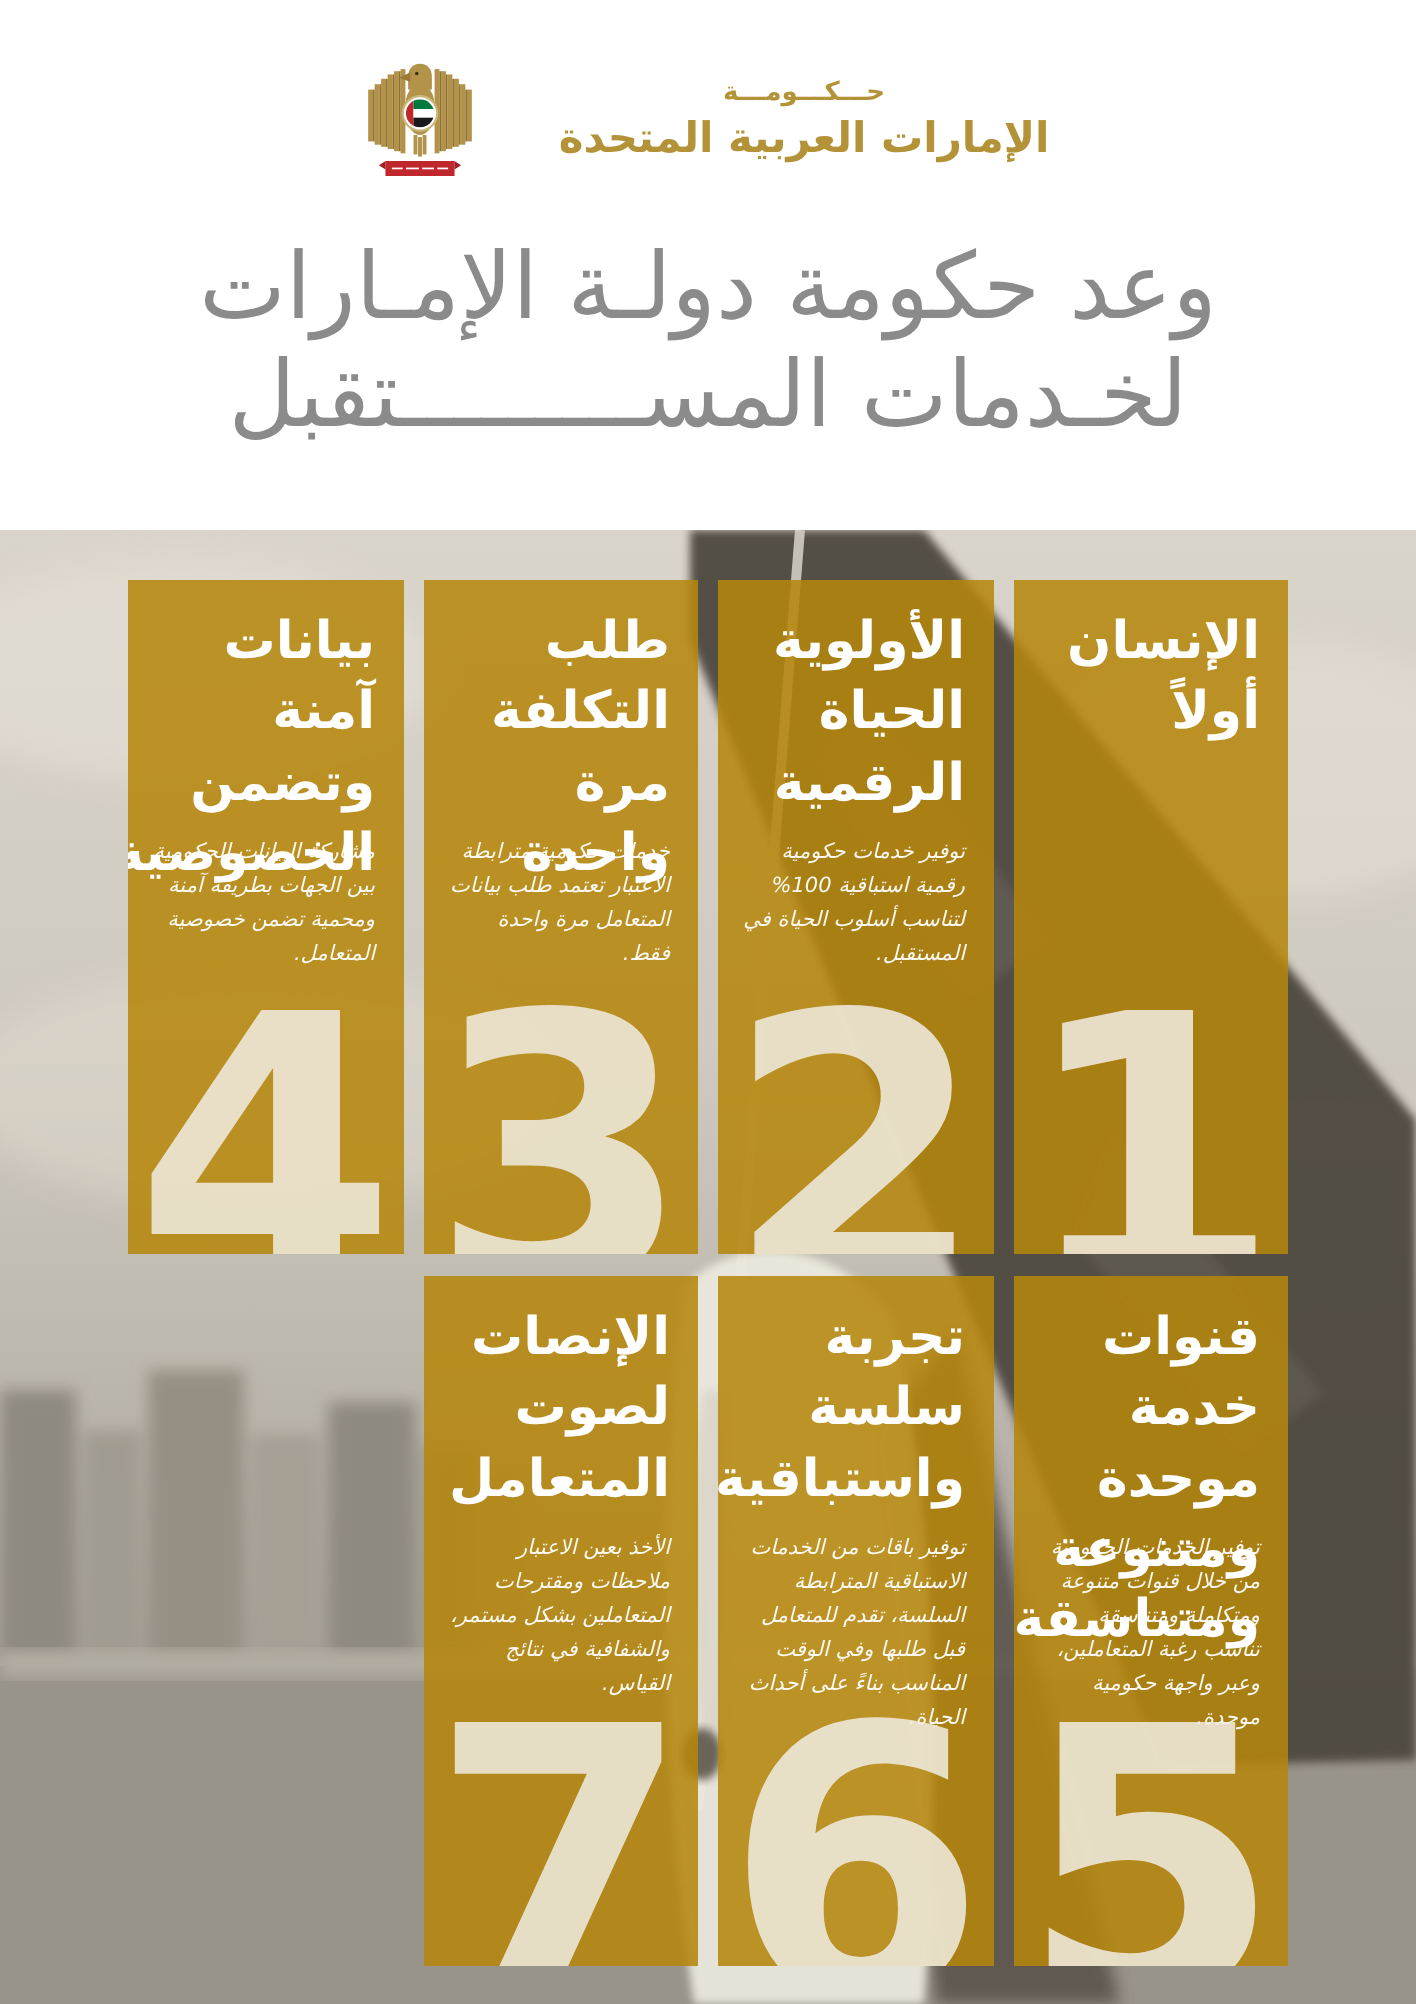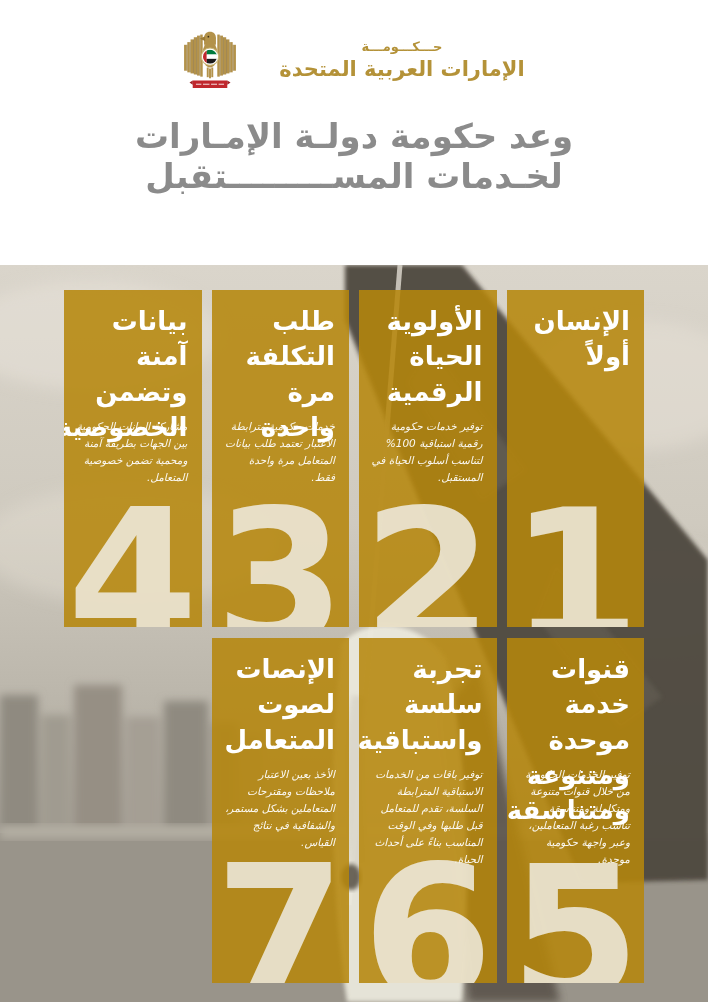--- a/index.html
+++ b/index.html
@@ -8,21 +8,21 @@
     background:#ffffff;font-family:"DejaVu Sans",sans-serif;
   }
   
   .header{position:absolute;top:0;left:0;width:708px;height:265px;background:#ffffff;}
   .logo-row{display:flex;justify-content:center;align-items:center;gap:42px;padding-top:28px;}
   .logo-text{text-align:center;direction:rtl;color:#b49238;}
   .logo-text .l1{font-size:13px;font-weight:bold;letter-spacing:1px;line-height:1.2;}
   .logo-text .l2{font-size:21px;font-weight:bold;line-height:1.35;}
   .title{
     margin-top:22px;text-align:center;direction:rtl;
-    font-size:34px;font-weight:bold;color:#8b8b8b;line-height:1.18;
+    font-size:46px;font-weight:normal;color:#8b8b8b;line-height:1.18;
   }
   
   .photo{position:absolute;top:265px;left:0;width:708px;height:737px;overflow:hidden;}
   .photo svg{display:block;}
   
   .grid{
     position:absolute;top:290px;left:64px;width:580px;
     display:grid;direction:rtl;
     grid-template-columns:repeat(4,1fr);
     grid-template-rows:337px 345px;

